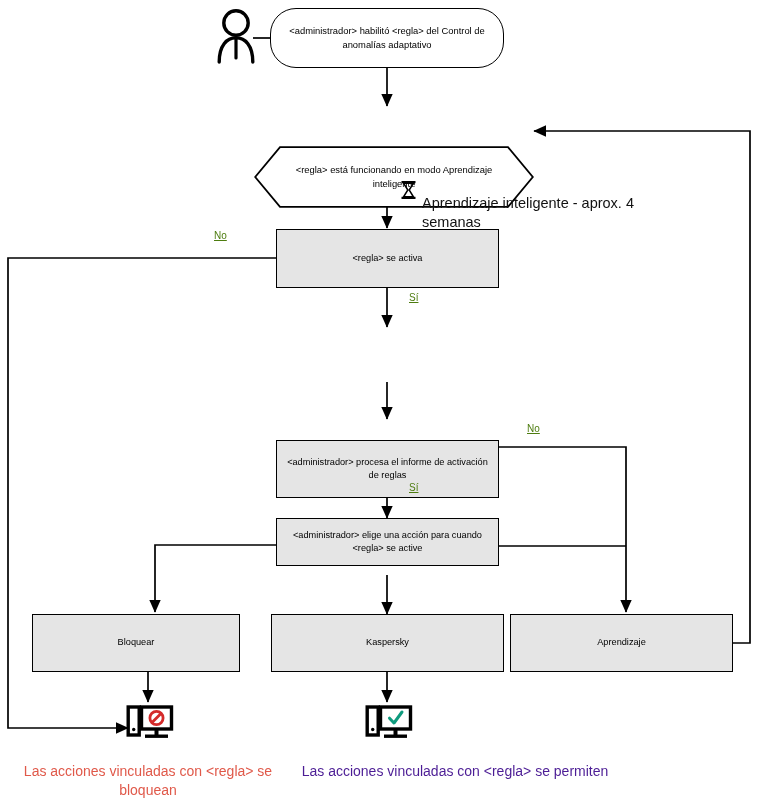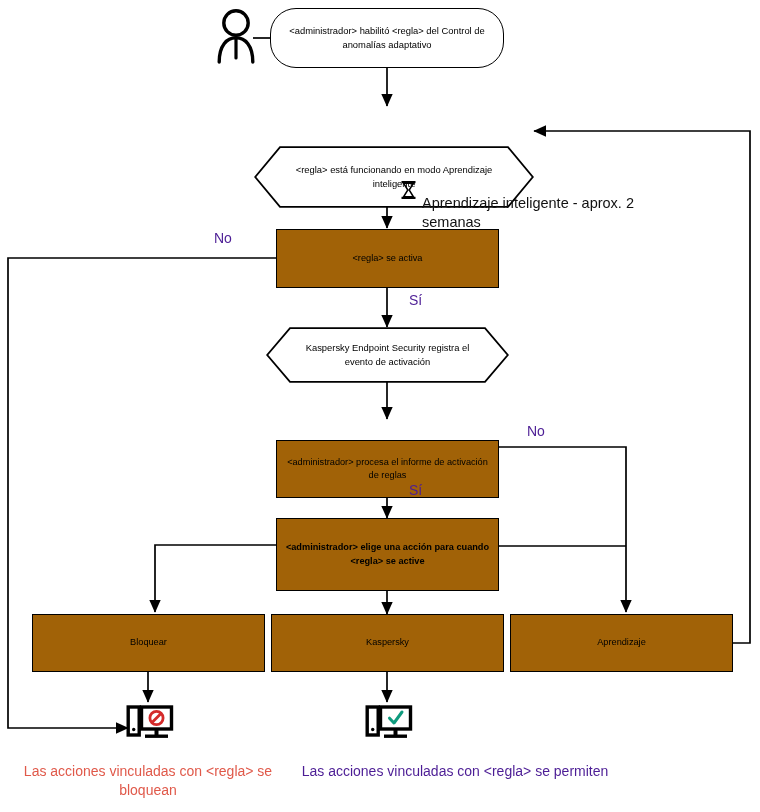--- a/index.html
+++ b/index.html
@@ -30,21 +30,21 @@
   .node {
     position: absolute;
     box-sizing: border-box;
     display: flex;
     align-items: center;
     justify-content: center;
     text-align: center;
   }
   .node-process {
     border: 1.6px solid #000000;
-    background: #a16207;
+    background: #e5e5e5;
     font-size: 9.2px;
     line-height: 1.45;
     padding: 2px 8px;
   }
   .node-terminator {
     border: 1.8px solid #000000;
     border-radius: 26px;
     background: #ffffff;
     font-size: 9.4px;
     line-height: 1.5;
@@ -60,24 +60,25 @@
     left: 0;
     top: 0;
   }
   .node-hex .hex-text {
     position: relative;
     z-index: 2;
     padding: 0 34px;
   }
   .edge-label {
     position: absolute;
-    font-size: 14px;
+    font-size: 10px;
     line-height: 1;
-    color: #4c1d95;
+    color: #4d7c0f;
     white-space: nowrap;
+    text-decoration: underline;
   }
   .annotation {
     position: absolute;
     font-size: 14.5px;
     line-height: 1.35;
     color: #111111;
     white-space: pre-line;
   }
   .caption {
     position: absolute;
@@ -152,57 +153,51 @@
   </div>
 
   <div class="icon-abs" style="left:400px; top:180px; width:17px; height:20px;">
     <svg width="17" height="20" viewBox="0 0 17 20">
       <rect x="1.5" y="1" width="14" height="2.2" fill="#000"></rect>
       <rect x="1.5" y="16.8" width="14" height="2.2" fill="#000"></rect>
       <path d="M3.6,3.2 L13.4,3.2 L9.2,10 L13.4,16.8 L3.6,16.8 L7.8,10 Z" fill="none" stroke="#000" stroke-width="1.5"></path>
     </svg>
   </div>
   <div class="annotation" style="left:422px; top:174px; width:270px;">
-    <span>Aprendizaje inteligente - aprox. 2 semanas</span>
+    <span>Aprendizaje inteligente - aprox. 4 semanas</span>
   </div>
 
   <div class="node node-process" style="left:276px; top:229px; width:223px; height:59px;">
     <span>&lt;regla&gt; se activa</span>
   </div>
 
   <div class="edge-label" style="left:214px; top:231px;">
     <span>No</span>
   </div>
   <div class="edge-label" style="left:409px; top:293px;">
     <span>Sí</span>
   </div>
 
-  <div class="node node-hex" style="left:266px; top:327px; width:243px; height:56px;">
-    <svg class="hex-svg" width="243" height="56" viewBox="0 0 243 56">
-      <polygon points="24,1.2 219,1.2 241.8,28 219,54.8 24,54.8 1.2,28" fill="#ffffff" stroke="#000000" stroke-width="1.8"></polygon>
-    </svg>
-    <span class="hex-text">Kaspersky Endpoint Security registra el evento de activación</span>
-  </div>
 
   <div class="node node-process" style="left:276px; top:419px; width:223px; height:58px;margin-top:21px;">
     <span>&lt;administrador&gt; procesa el informe de activación de reglas</span>
   </div>
 
   <div class="edge-label" style="left:527px; top:424px;">
     <span>No</span>
   </div>
   <div class="edge-label" style="left:409px; top:483px;">
     <span>Sí</span>
   </div>
 
-  <div class="node node-process" style="left:276px; top:518px; width:223px; height:73px;font-weight:bold;">
+  <div class="node node-process" style="left:276px; top:518px; width:223px; height:48px;">
     <span>&lt;administrador&gt; elige una acción para cuando &lt;regla&gt; se active</span>
   </div>
 
-  <div class="node node-process" style="left:32px; top:614px; width:233px; height:58px;">
+  <div class="node node-process" style="left:32px; top:614px; width:208px; height:58px;">
     <span>Bloquear</span>
   </div>
 
   <div class="node node-process" style="left:271px; top:614px; width:233px; height:58px;">
     <span>Kaspersky</span>
   </div>
 
   <div class="node node-process" style="left:510px; top:614px; width:223px; height:58px;">
     <span>Aprendizaje</span>
   </div>

